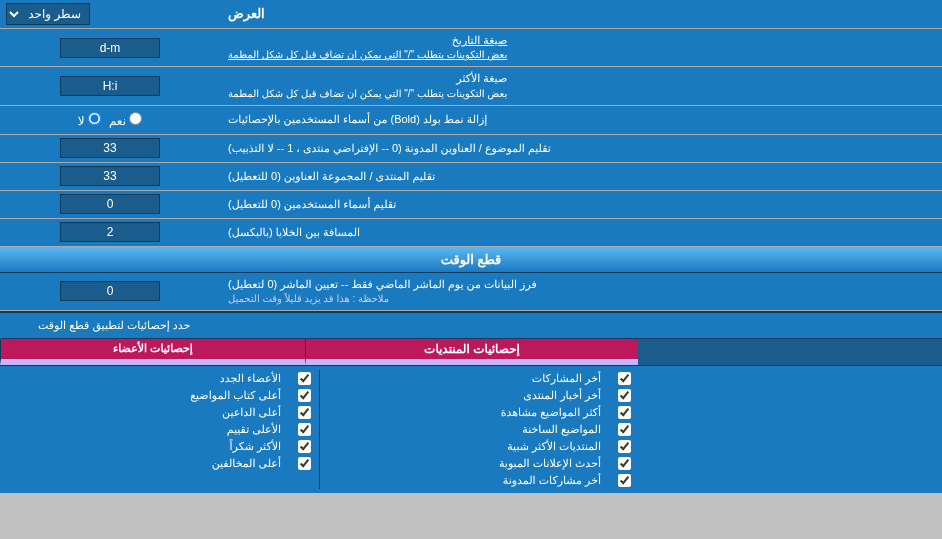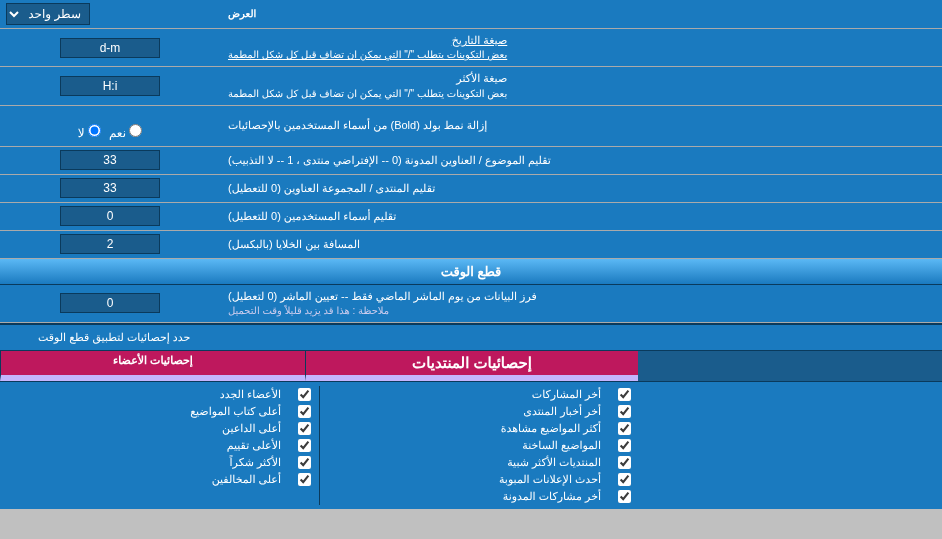--- a/index.html
+++ b/index.html
@@ -69,21 +69,20 @@
     }
     
     .radio-row {
       display: flex;
       align-items: center;
       gap: 8px;
       padding: 3px 8px;
     }
     .radio-label {
       color: #fff;
-      margin-top: 12px;
     }
     
     .checkbox-section {
       background: #1a7abf;
       border-top: 2px solid #0a3a5c;
     }
     .checkbox-col-label {
       background: #be185d;
       color: #fff;
       padding: 3px 8px;
@@ -113,21 +112,21 @@
       justify-content: flex-end;
       font-size: 11px;
     }
   </style>
 </head>
 <body>
 
 <div class="main-container">
 
   <div class="row" style="background:#1a7abf; min-height:28px;">
-    <div class="label-cell" style="flex:1; font-weight:bold; font-size:10px;">العرض</div>
+    <div class="label-cell" style="flex:1; font-weight:bold; font-size:13px;">العرض</div>
     <div class="input-cell" style="flex:0 0 220px; justify-content:flex-end;">
       <select class="styled-select">
         <option>سطر واحد</option>
         <option>سطران</option>
         <option>ثلاثة أسطر</option>
       </select>
     </div>
   </div>
 
   <div class="row" style="min-height:30px;">
@@ -209,21 +208,21 @@
   </div>
 
   <div class="checkbox-section">
 
     <div style="display:flex; background:#1a7abf; border-bottom:1px solid #0a3a5c; min-height:26px;">
       <div class="apply-limit-cell" style="flex:1;margin-left:30px;">حدد إحصائيات لتطبيق قطع الوقت</div>
     </div>
 
     <div style="display:flex; background:#1a5c8c; border-bottom:1px solid #0a3a5c;">
       <div style="flex:1; padding:3px 8px;"></div>
-      <div class="checkbox-col-label" style="flex:1; text-align:center; color:#fff; font-size:15px; font-weight:bold; padding:3px 22px; border-left:1px solid #0a3a5c;">إحصائيات المنتديات</div>
+      <div class="checkbox-col-label" style="flex:1; text-align:center; color:#fff; font-size:12px; font-weight:bold; padding:3px 22px; border-left:1px solid #0a3a5c;">إحصائيات المنتديات</div>
       <div class="checkbox-col-label" style="flex:1; text-align:center; color:#fff; font-size:11px; font-weight:bold; padding:3px 8px;">إحصائيات الأعضاء</div>
     </div>
 
     <div style="display:flex; background:#1a7abf; padding:4px 0;">
 
       <div style="flex:1;"></div>
 
       <div style="flex:1; padding:0 8px;">
         <div class="checkbox-item">
           <input type="checkbox" checked="" style="">

